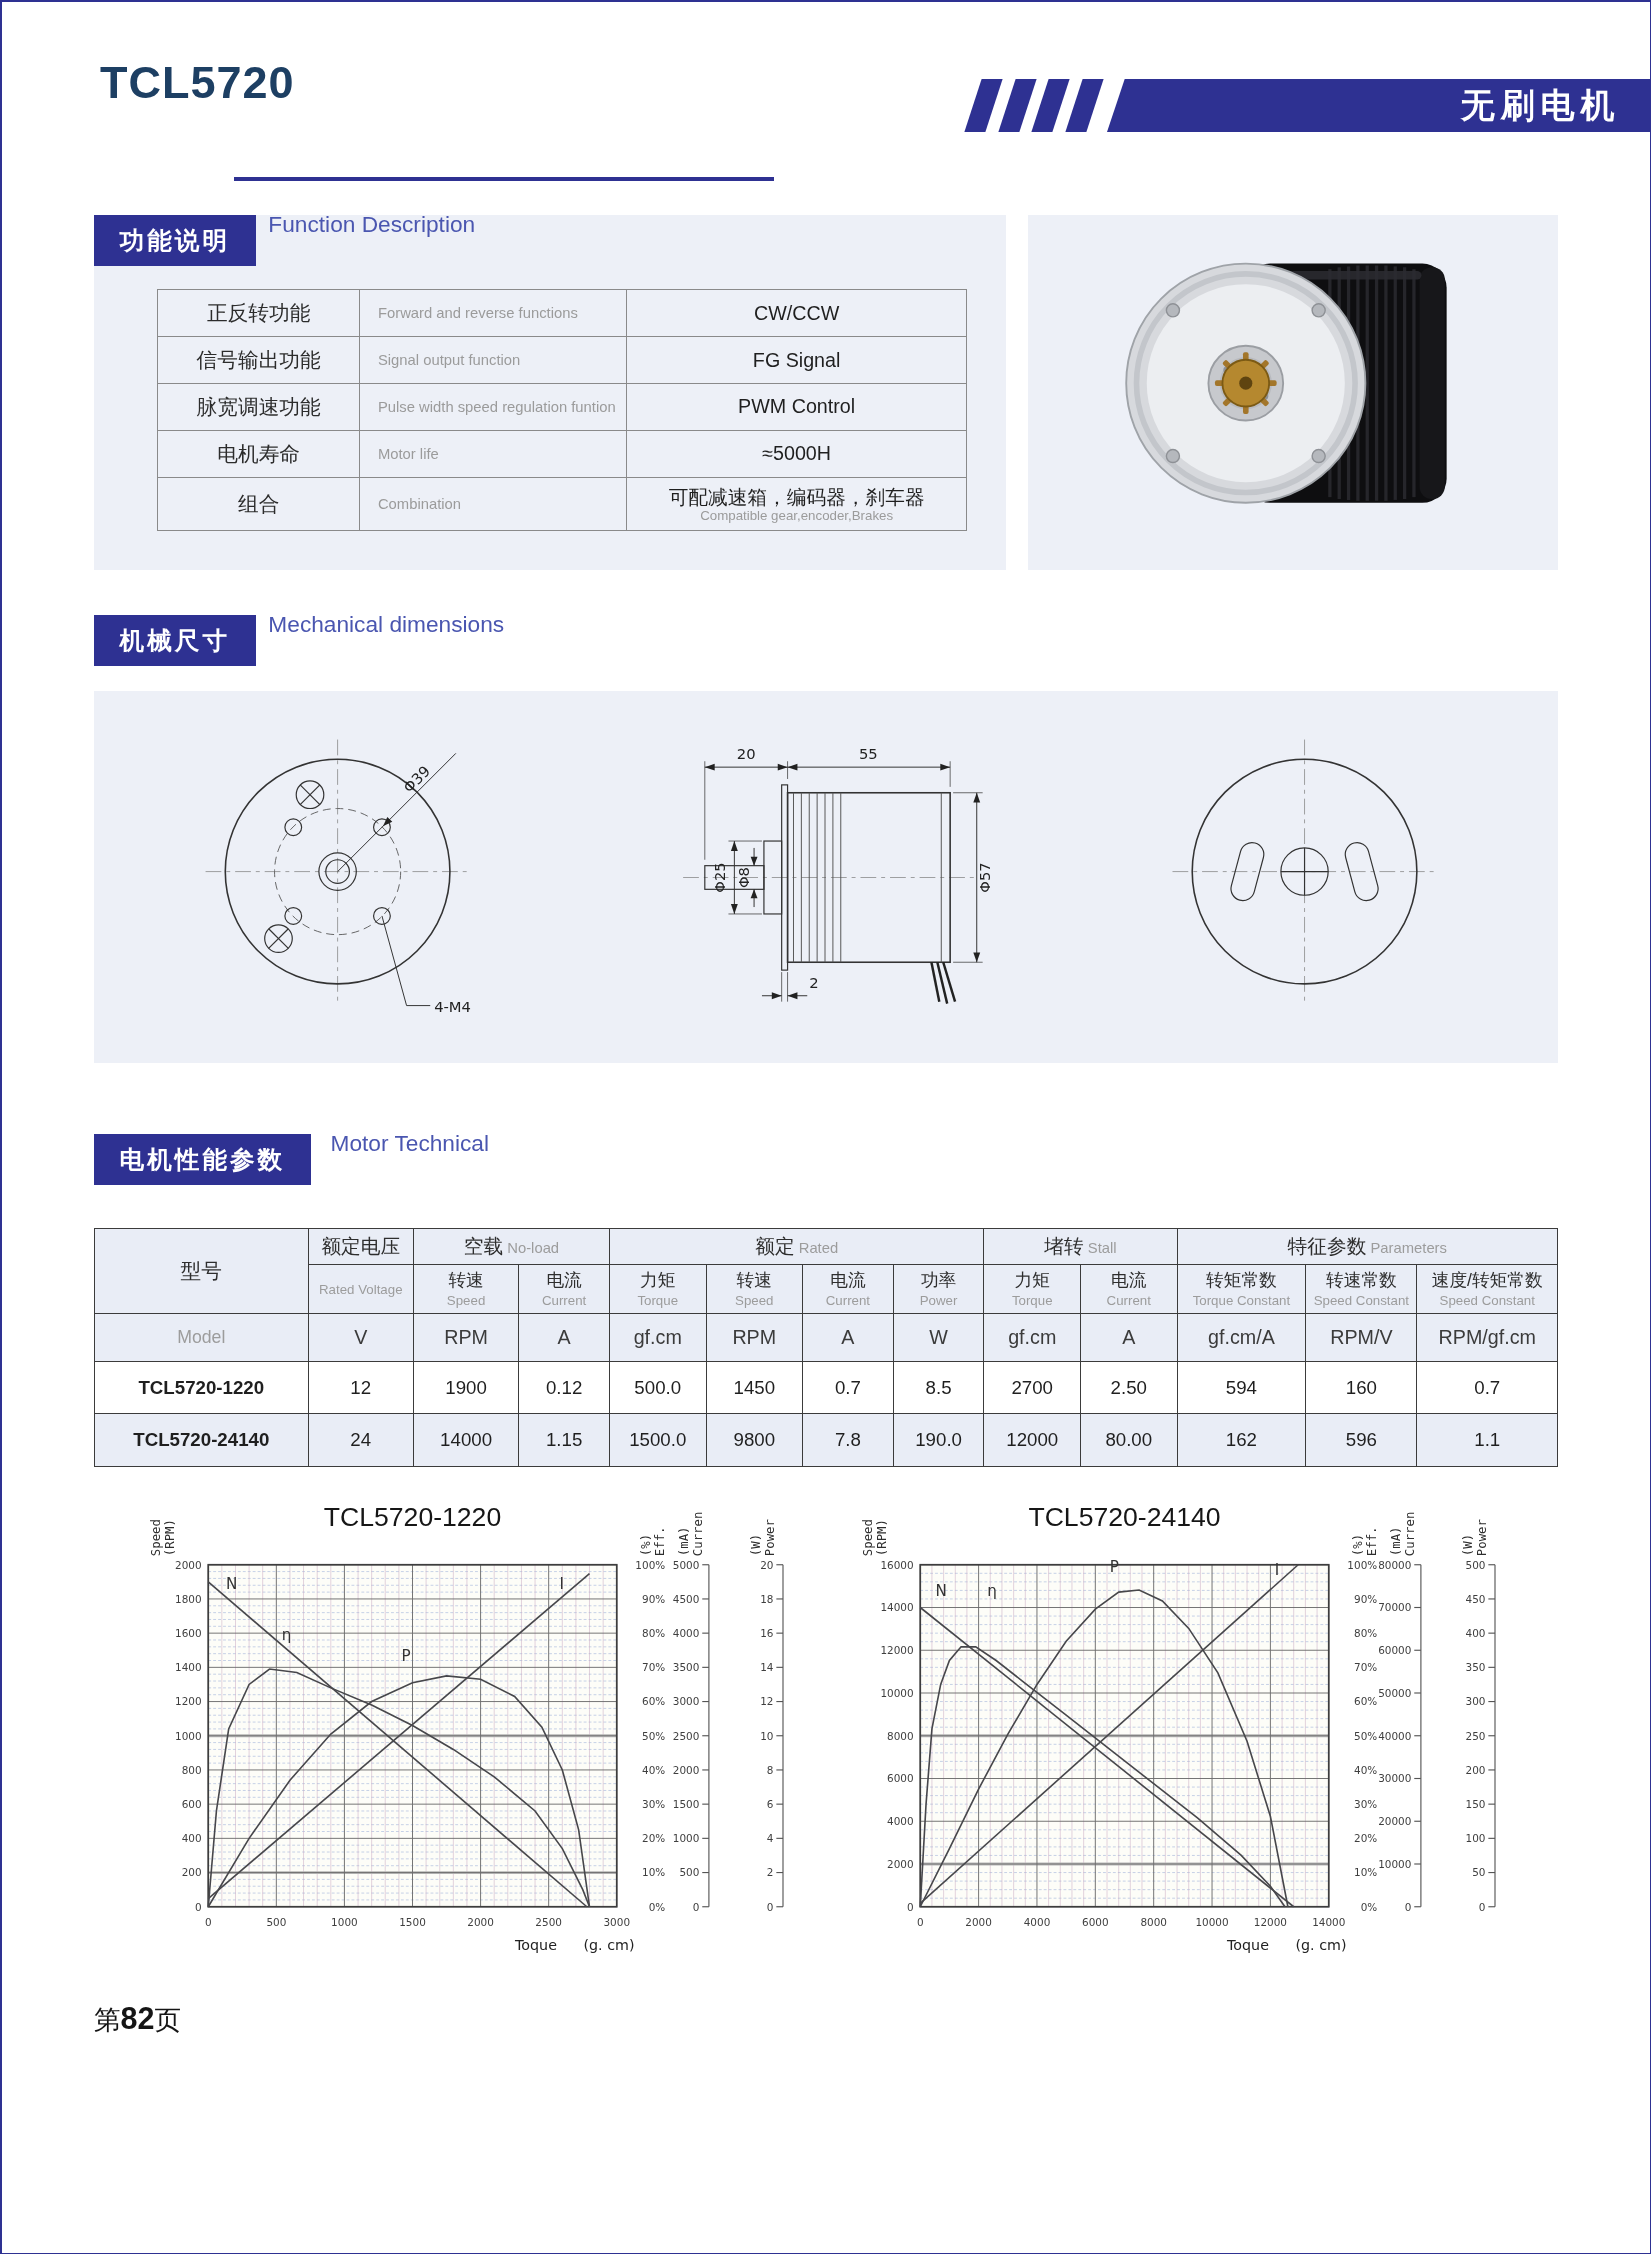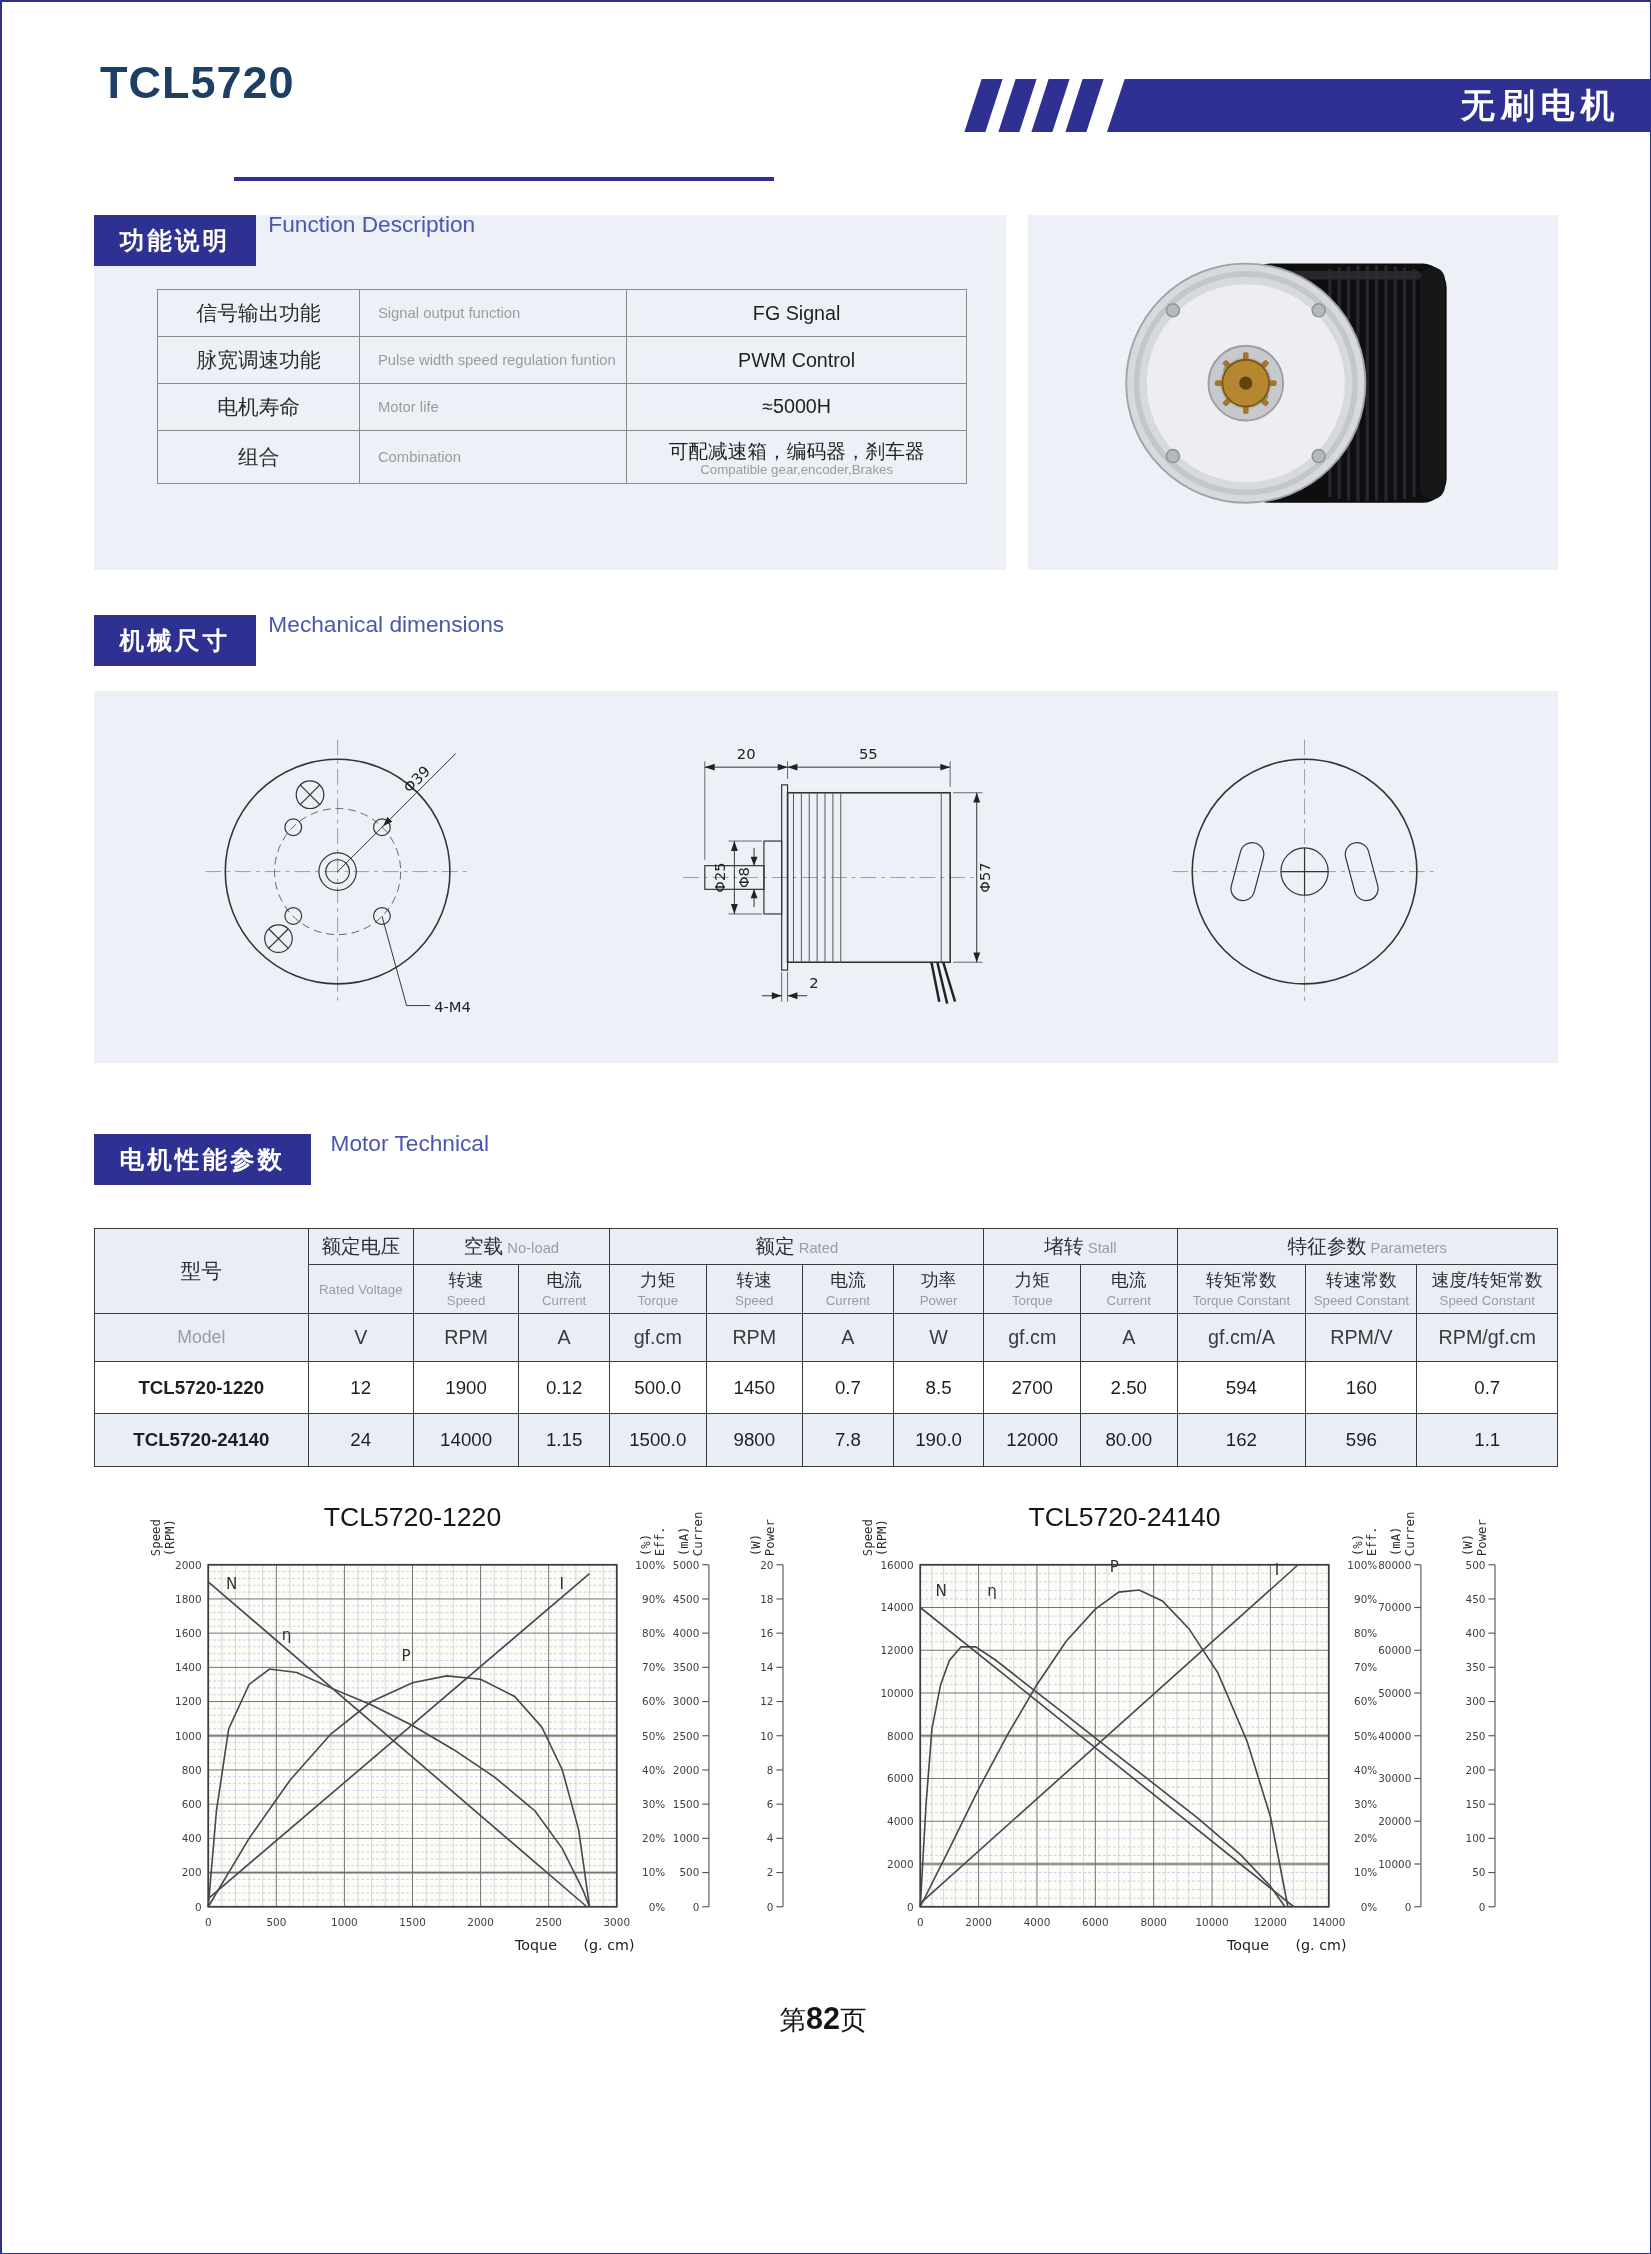--- a/index.html
+++ b/index.html
@@ -68,21 +68,21 @@
   
   .sec-curve{margin-top:29.6px;}
   .charts{display:flex;gap:9.9px;margin-top:25.6px;padding-left:23.6px;}
   svg.chart{width:703px;height:495px;}
   .tick{font-family:"DejaVu Sans",sans-serif;font-size:11px;fill:#3f3f3f;}
   .axis-title{font-family:"DejaVu Sans Mono",monospace;font-size:13px;fill:#2e2e2e;}
   .chart-title{font-family:"Liberation Sans",sans-serif;font-size:28px;fill:#161616;}
   .xlab{font-family:"DejaVu Sans",sans-serif;font-size:15px;fill:#222;}
   .slab{font-family:"DejaVu Sans",sans-serif;font-size:16px;fill:#333;}
   
-  .footer{margin-top:13.8px;text-align:center;font-family:"Liberation Serif",serif;
+  .footer{margin-top:13.8px;text-align:left;font-family:"Liberation Serif",serif;
           font-size:26.6px;color:#151515;padding-right:5.9px;}
   .footer b{font-family:"Liberation Sans",sans-serif;font-size:30.5px;}
 </style>
 </head>
 <body>
 
 <div class="page">
 
   <h1 class="page-title">TCL5720</h1>
   <div class="title-underline"></div>
@@ -95,20 +95,27 @@
   <div class="content">
 
     <div class="fn-row">
       <div class="panel fn-panel">
         <div class="badge-row">
           <span class="badge">功能说明</span>
           <span class="subtitle">Function Description</span>
         </div>
         <table class="fn-table">
           <tbody>
+              <tr>
+      <td class="fcn">正反转功能</td>
+      <td class="fen">Forward and reverse functions</td>
+      <td class="fval">
+                  <div class="vcn">CW/CCW</div>
+                </td>
+              </tr>
               <tr>
       <td class="fcn">信号输出功能</td>
       <td class="fen">Signal output function</td>
       <td class="fval">
                   <div class="vcn">FG Signal</div>
                 </td>
               </tr>
               <tr>
       <td class="fcn">脉宽调速功能</td>
       <td class="fen">Pulse width speed regulation funtion</td>

